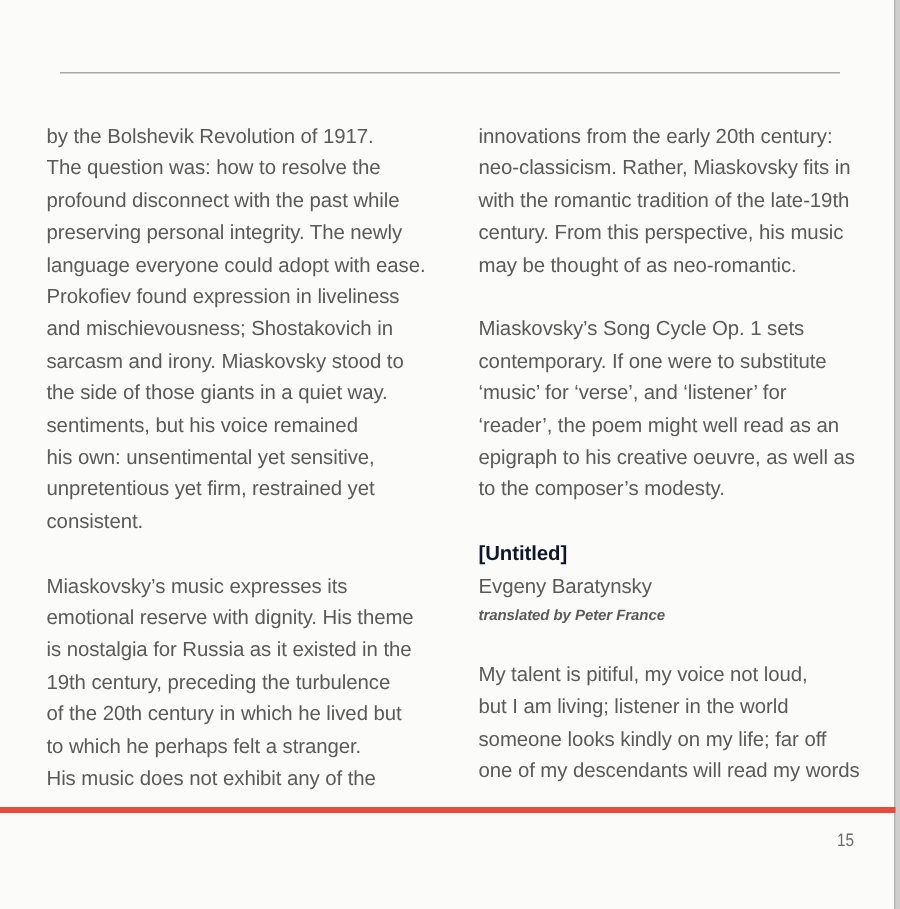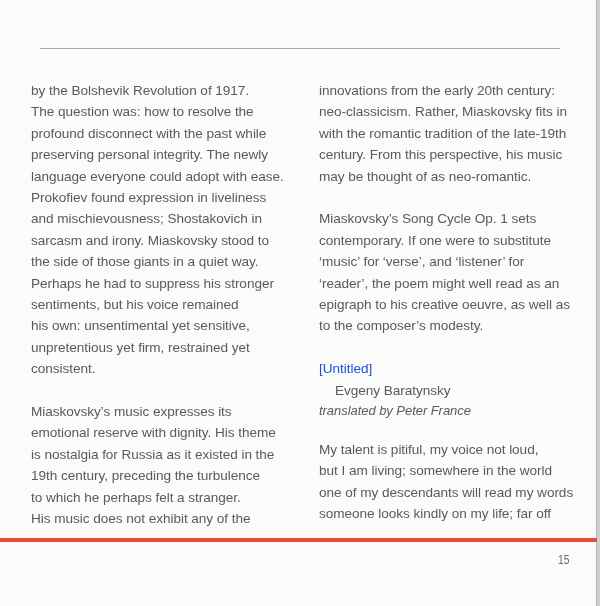--- a/index.html
+++ b/index.html
@@ -48,37 +48,37 @@
       width: 275px;
     }
     .para {
       margin: 0 0 21.4px 0;
     }
     .line {
       display: block;
       white-space: nowrap;
     }
     .poem-title {
-      color: #1d4ed8;
-      font-weight: normal;
+      color: #0f172a;
+      font-weight: bold;
       display: block;
       white-space: nowrap;
     }
     .poem-author {
       display: block;
       white-space: nowrap;
-      margin-left: 16px;
     }
     .poem-translator {
       display: block;
       font-style: italic;
-      font-size: 13px;
+      font-size: 10px;
       line-height: 20px;
       white-space: nowrap;
       margin-bottom: 18px;
+      font-weight: bold;
     }
     .poem-line {
       display: block;
       white-space: nowrap;
     }
     .bottom-rule {
       position: absolute;
       left: 0;
       top: 538px;
       width: 597px;
@@ -106,31 +106,31 @@
   <p class="para">
     <span class="line">by the Bolshevik Revolution of 1917.</span>
     <span class="line">The question was: how to resolve the</span>
     <span class="line">profound disconnect with the past while</span>
     <span class="line">preserving personal integrity. The newly</span>
     <span class="line">language everyone could adopt with ease.</span>
     <span class="line">Prokofiev found expression in liveliness</span>
     <span class="line">and mischievousness; Shostakovich in</span>
     <span class="line">sarcasm and irony. Miaskovsky stood to</span>
     <span class="line">the side of those giants in a quiet way.</span>
-    <span class="line">Perhaps he had to suppress his stronger</span>
     <span class="line">sentiments, but his voice remained</span>
     <span class="line">his own: unsentimental yet sensitive,</span>
     <span class="line">unpretentious yet firm, restrained yet</span>
     <span class="line">consistent.</span>
   </p>
   <p class="para">
     <span class="line">Miaskovsky’s music expresses its</span>
     <span class="line">emotional reserve with dignity. His theme</span>
     <span class="line">is nostalgia for Russia as it existed in the</span>
     <span class="line">19th century, preceding the turbulence</span>
+    <span class="line">of the 20th century in which he lived but</span>
     <span class="line">to which he perhaps felt a stranger.</span>
     <span class="line">His music does not exhibit any of the</span>
   </p>
 </div>
 
 <div class="column col-right">
   <p class="para">
     <span class="line">innovations from the early 20th century:</span>
     <span class="line">neo-classicism. Rather, Miaskovsky fits in</span>
     <span class="line">with the romantic tradition of the late-19th</span>
@@ -143,20 +143,20 @@
     <span class="line">‘music’ for ‘verse’, and ‘listener’ for</span>
     <span class="line">‘reader’, the poem might well read as an</span>
     <span class="line">epigraph to his creative oeuvre, as well as</span>
     <span class="line">to the composer’s modesty.</span>
   </p>
   <div class="poem">
     <span class="poem-title">[Untitled]</span>
     <span class="poem-author">Evgeny Baratynsky</span>
     <span class="poem-translator">translated by Peter France</span>
     <span class="poem-line">My talent is pitiful, my voice not loud,</span>
-    <span class="poem-line">but I am living; somewhere in the world</span>
+    <span class="poem-line">but I am living; listener in the world</span>
+    <span class="poem-line">someone looks kindly on my life; far off</span>
     <span class="poem-line">one of my descendants will read my words</span>
-    <span class="poem-line">someone looks kindly on my life; far off</span>
   </div>
 </div>
 
 <div class="bottom-rule"></div>
 <div class="page-number">15</div>
 
 </body></html>

